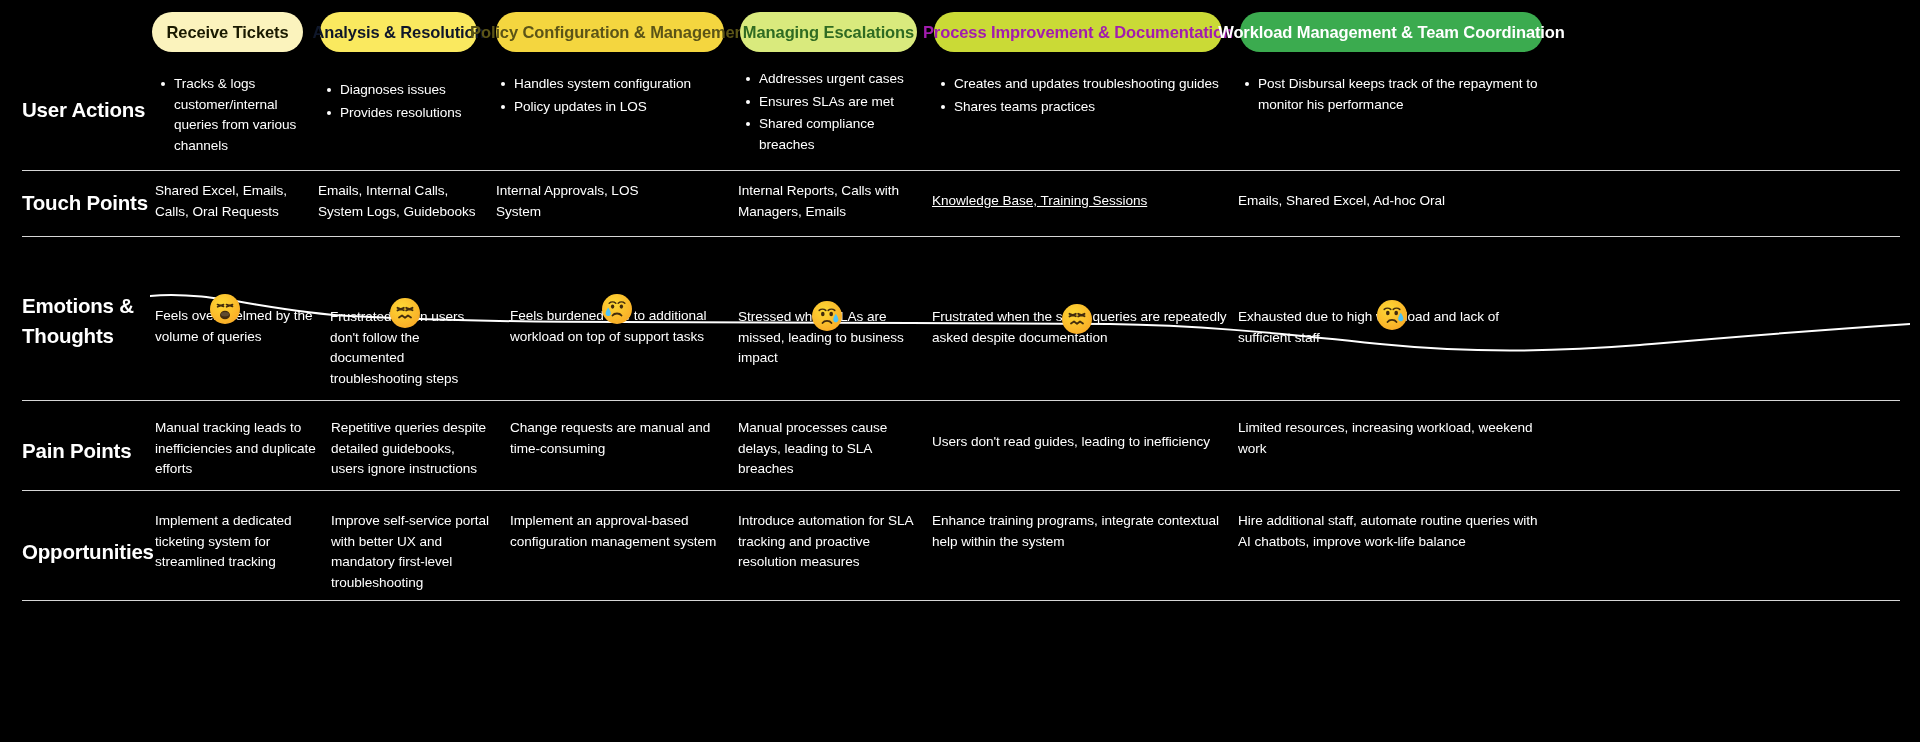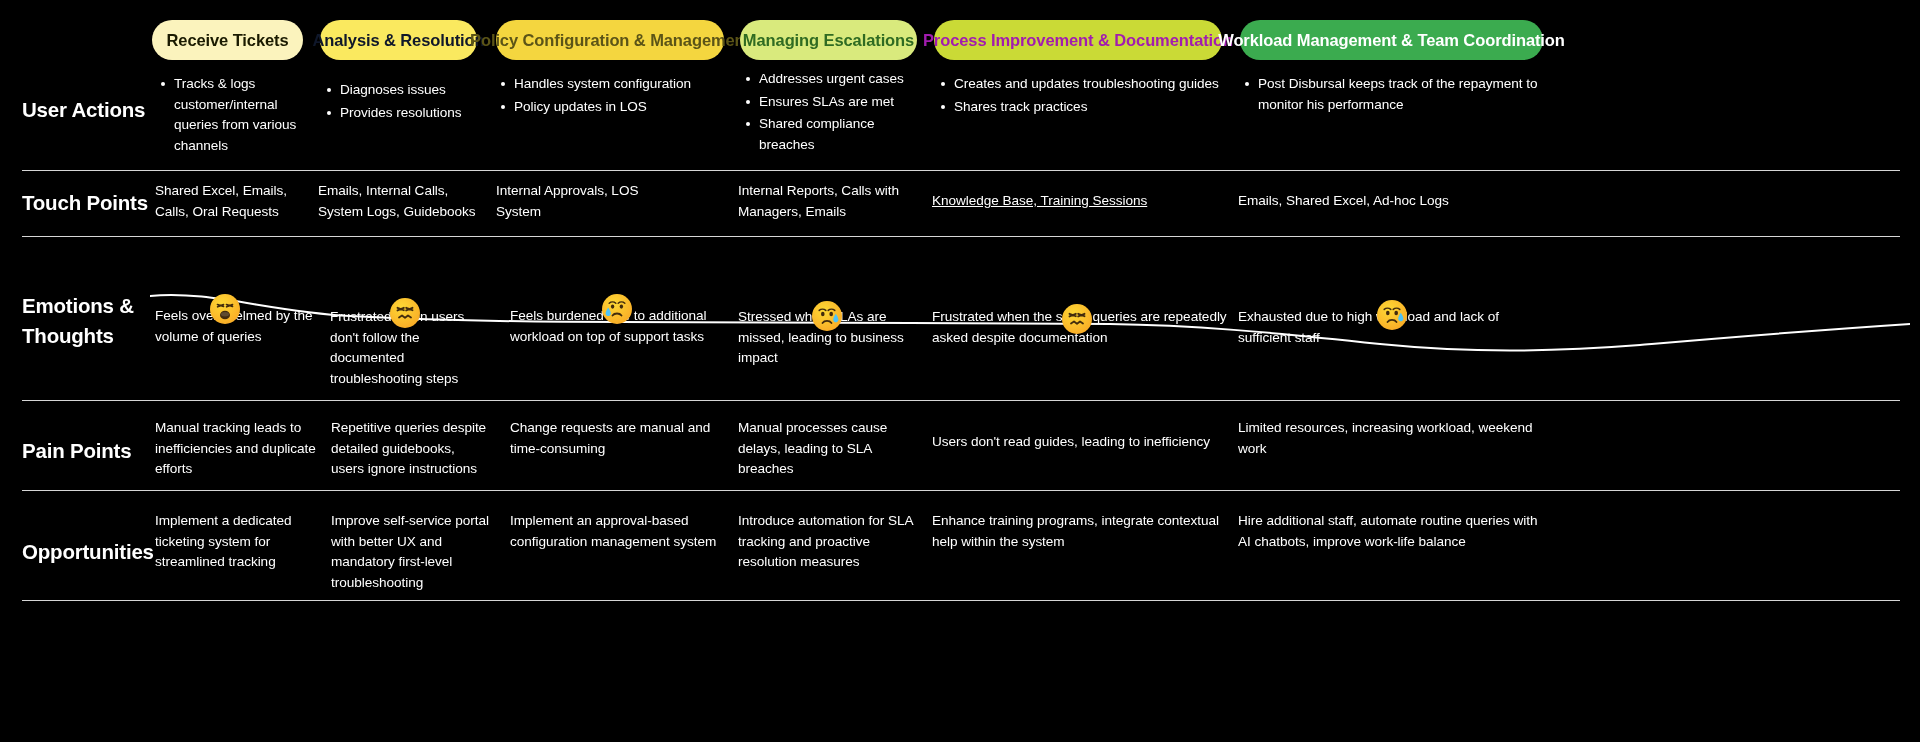--- a/index.html
+++ b/index.html
@@ -13,21 +13,21 @@
   .board {
     position: relative;
     width: 1920px;
     height: 742px;
     background: #000000;
   }
 
   
   .header-row {
     position: absolute;
-    top: 20px;
+    top: 12px;
     left: 0;
     width: 1576px;
     height: 44px;
   }
   .pill {
     position: absolute;
     height: 40px;
     border-radius: 22px;
     display: flex;
     align-items: center;
@@ -174,34 +174,34 @@
       <div class="cell" style="left: 745px; top: 69px; width: 180px;">
         <ul>
           <li>Addresses urgent cases</li>
           <li>Ensures SLAs are met</li>
           <li>Shared compliance breaches</li>
         </ul>
       </div>
       <div class="cell" style="left: 940px; top: 74px; width: 290px;">
         <ul>
           <li>Creates and updates troubleshooting guides</li>
-          <li>Shares track practices</li>
+          <li>Shares teams practices</li>
         </ul>
       </div>
       <div class="cell" style="left: 1244px; top: 74px; width: 300px;">
         <ul>
           <li>Post Disbursal keeps track of the repayment to monitor his performance</li>
         </ul>
       </div>
       <div class="cell" style="left: 155px; top: 181px; width: 160px;">Shared Excel, Emails, Calls, Oral Requests</div>
       <div class="cell" style="left: 318px; top: 181px; width: 165px;">Emails, Internal Calls, System Logs, Guidebooks</div>
       <div class="cell" style="left: 496px; top: 181px; width: 170px;">Internal Approvals, LOS System</div>
       <div class="cell" style="left: 738px; top: 181px; width: 165px;">Internal Reports, Calls with Managers, Emails</div>
       <div class="cell" style="left: 932px; top: 191px; width: 290px; text-decoration: underline;">Knowledge Base, Training Sessions</div>
-      <div class="cell" style="left: 1238px; top: 191px; width: 300px;">Emails, Shared Excel, Ad-hoc Logs</div>
+      <div class="cell" style="left: 1238px; top: 191px; width: 300px;">Emails, Shared Excel, Ad-hoc Oral</div>
       <div class="cell" style="left: 155px; top: 418px; width: 165px;">Manual tracking leads to inefficiencies and duplicate efforts</div>
       <div class="cell" style="left: 331px; top: 418px; width: 160px;">Repetitive queries despite detailed guidebooks, users ignore instructions</div>
       <div class="cell" style="left: 510px; top: 418px; width: 220px;">Change requests are manual and time-consuming</div>
       <div class="cell" style="left: 738px; top: 418px; width: 185px;">Manual processes cause delays, leading to SLA breaches</div>
       <div class="cell" style="left: 932px; top: 432px; width: 300px;">Users don't read guides, leading to inefficiency</div>
       <div class="cell" style="left: 1238px; top: 418px; width: 300px;">Limited resources, increasing workload, weekend work</div>
       <div class="cell" style="left: 155px; top: 511px; width: 165px;">Implement a dedicated ticketing system for streamlined tracking</div>
       <div class="cell" style="left: 331px; top: 511px; width: 160px;">Improve self-service portal with better UX and mandatory first-level troubleshooting</div>
       <div class="cell" style="left: 510px; top: 511px; width: 225px;">Implement an approval-based configuration management system</div>
       <div class="cell" style="left: 738px; top: 511px; width: 185px;">Introduce automation for SLA tracking and proactive resolution measures</div>

